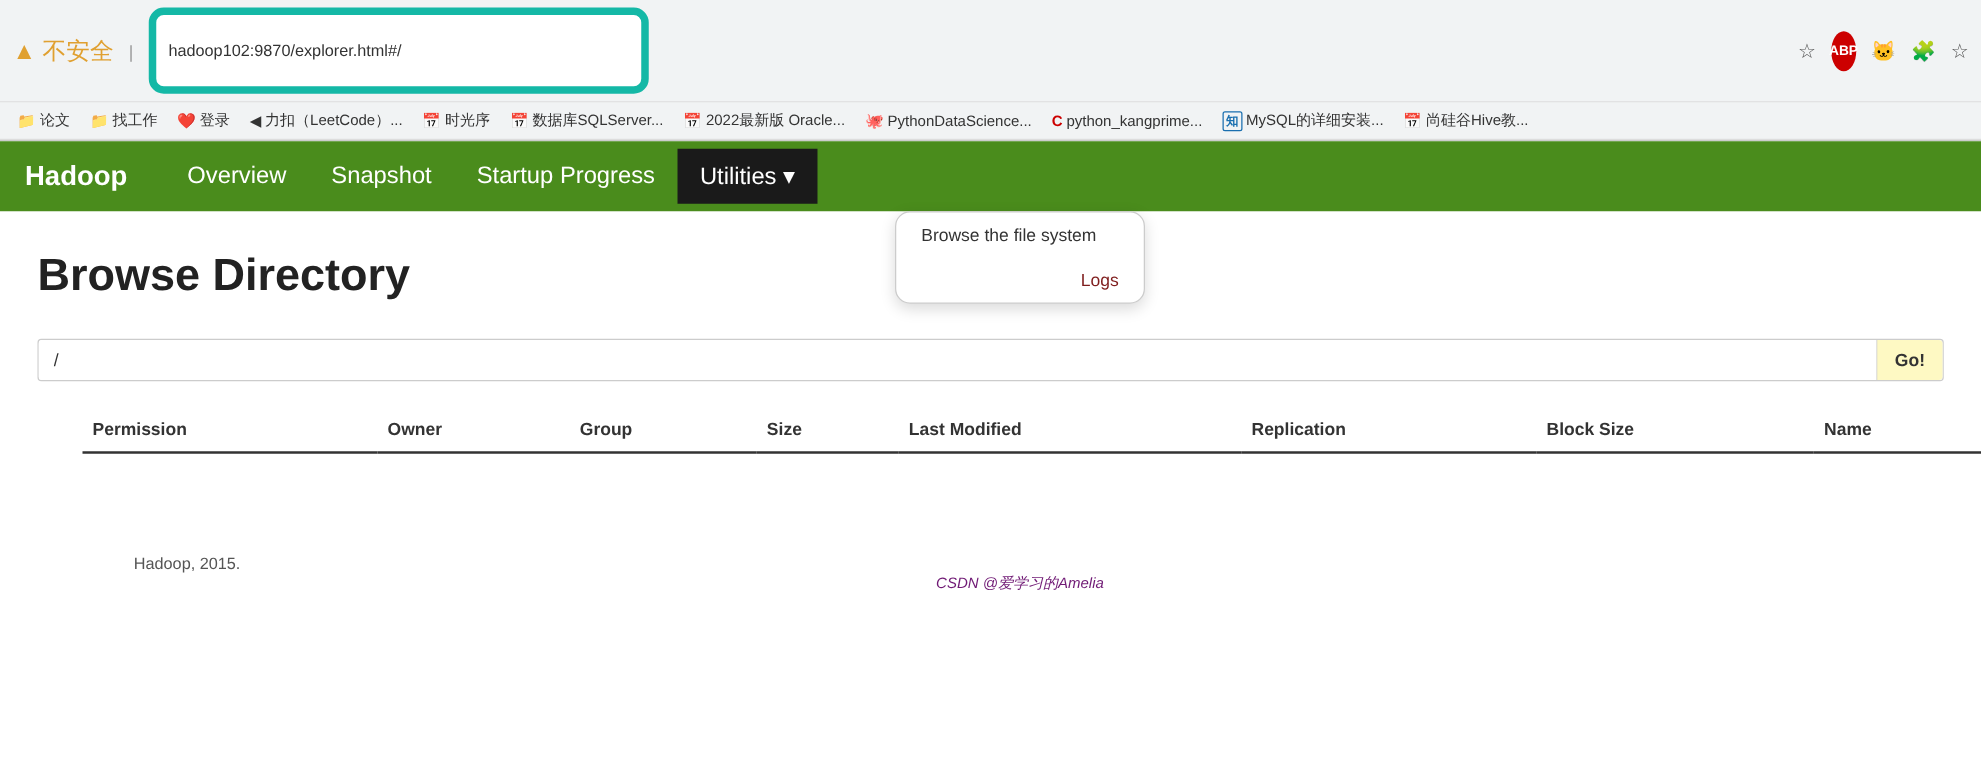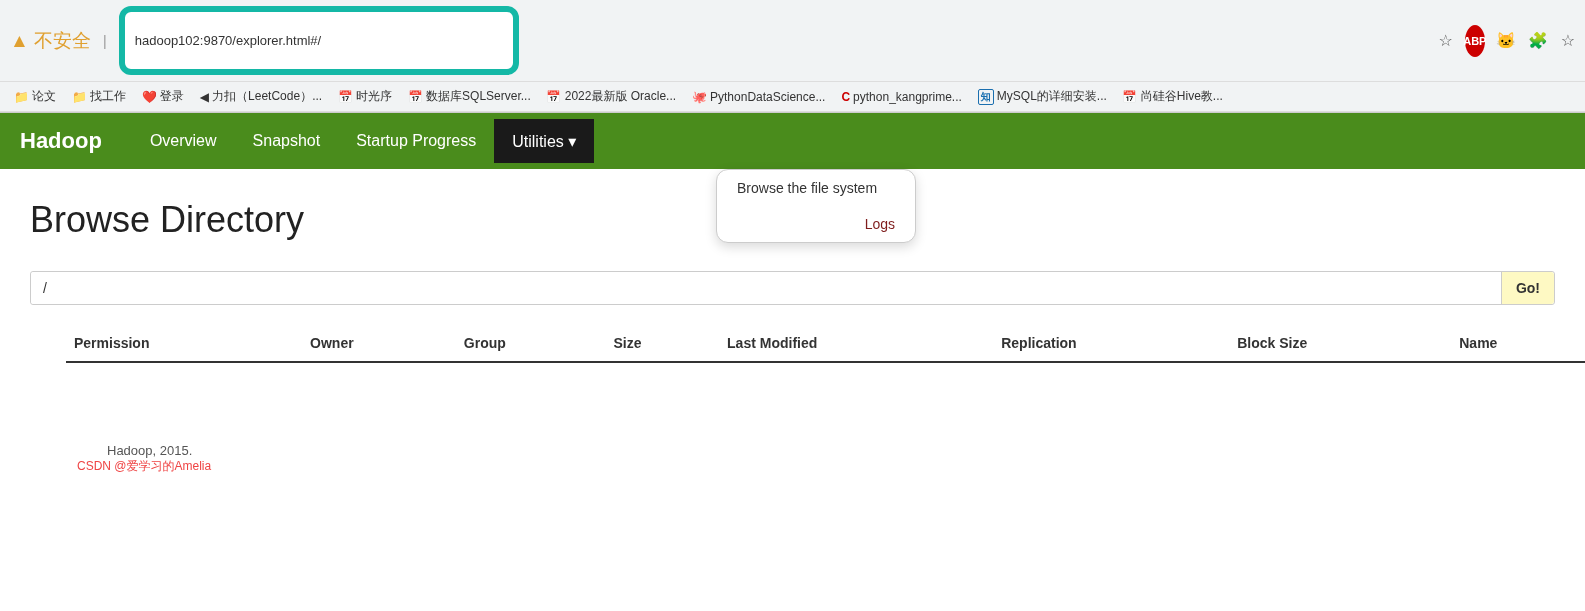--- a/index.html
+++ b/index.html
@@ -14,43 +14,43 @@
 
     .bookmarks-bar { display: flex; align-items: center; padding: 4px 8px; gap: 4px; background: #f1f3f4; border-bottom: 1px solid #ddd; font-size: 12px; }
     .bookmark-item { display: flex; align-items: center; gap: 3px; padding: 2px 6px; border-radius: 4px; cursor: pointer; white-space: nowrap; color: #333; }
     .bookmark-icon { font-size: 12px; }
     .bookmark-text { font-size: 12px; }
 
     
     .hadoop-nav { background: #4a8c1c; display: flex; align-items: center; padding: 0 20px; height: 56px; position: relative; }
     .hadoop-logo { color: #fff; font-size: 22px; font-weight: bold; margin-right: 30px; }
     .nav-items { display: flex; align-items: center; gap: 0; }
-    .nav-item { color: #fff; padding: 0 18px; height: 44px; display: flex; align-items: center; cursor: pointer; font-size: 16px; text-decoration: none; }
+    .nav-item { color: #fff; padding: 0 18px; height: 44px; display: flex; align-items: center; cursor: pointer; font-size: 19px; text-decoration: none; }
     .nav-item.active-dropdown { background: #1a1a1a; color: #fff; }
 
     
     .dropdown-menu { position: absolute; top: 56px; left: 716px; background: #fff; border: 1px solid #ccc; border-radius: 12px; box-shadow: 0 4px 12px rgba(0,0,0,0.15); z-index: 100; min-width: 200px; }
     .dropdown-item { padding: 10px 20px; cursor: pointer; font-size: 14px; color: #333; display: block; }
     .dropdown-item.logs { color: #7f1d1d; text-align: right; }
 
     
     .main-content { padding: 30px 30px 20px 30px; }
-    .page-title { font-size: 36px; font-weight: 400; color: #222; margin-bottom: 30px; }
+    .page-title { font-size: 36px; font-weight: 700; color: #222; margin-bottom: 30px; }
 
     
     .path-bar { display: flex; align-items: center; border: 1px solid #ccc; border-radius: 3px; margin-bottom: 20px; }
     .path-input { flex: 1; border: none; outline: none; padding: 8px 12px; font-size: 14px; color: #333; border-radius: 3px 0 0 3px; }
     .go-button { background: #fef9c3; border: none; border-left: 1px solid #ccc; padding: 8px 14px; font-size: 14px; font-weight: bold; cursor: pointer; color: #333; border-radius: 0 3px 3px 0; }
 
     
     .dir-table { width: 100%; border-collapse: collapse; margin-left: 36px; }
     .dir-table th { text-align: left; font-weight: bold; padding: 10px 8px; border-bottom: 2px solid #333; font-size: 14px; }
 
     .footer { padding: 20px 30px; font-size: 13px; color: #555; margin-top: 40px; }
-    .footer-right { text-align: left; color: #ef4444; font-size: 12px; margin-top: -20px; }
+    .footer-right { text-align: center; color: #701a75; font-size: 12px; margin-top: -20px; font-style: italic; }
   </style>
 </head>
 <body>
 
 <div class="browser-chrome">
   <div class="address-bar">
     <span class="warning-icon">▲ 不安全</span>
     <span style="color:#999; margin: 0 4px;">|</span>
     <div class="url-text">hadoop102:9870/explorer.html#/</div>
     <div class="browser-icons">

